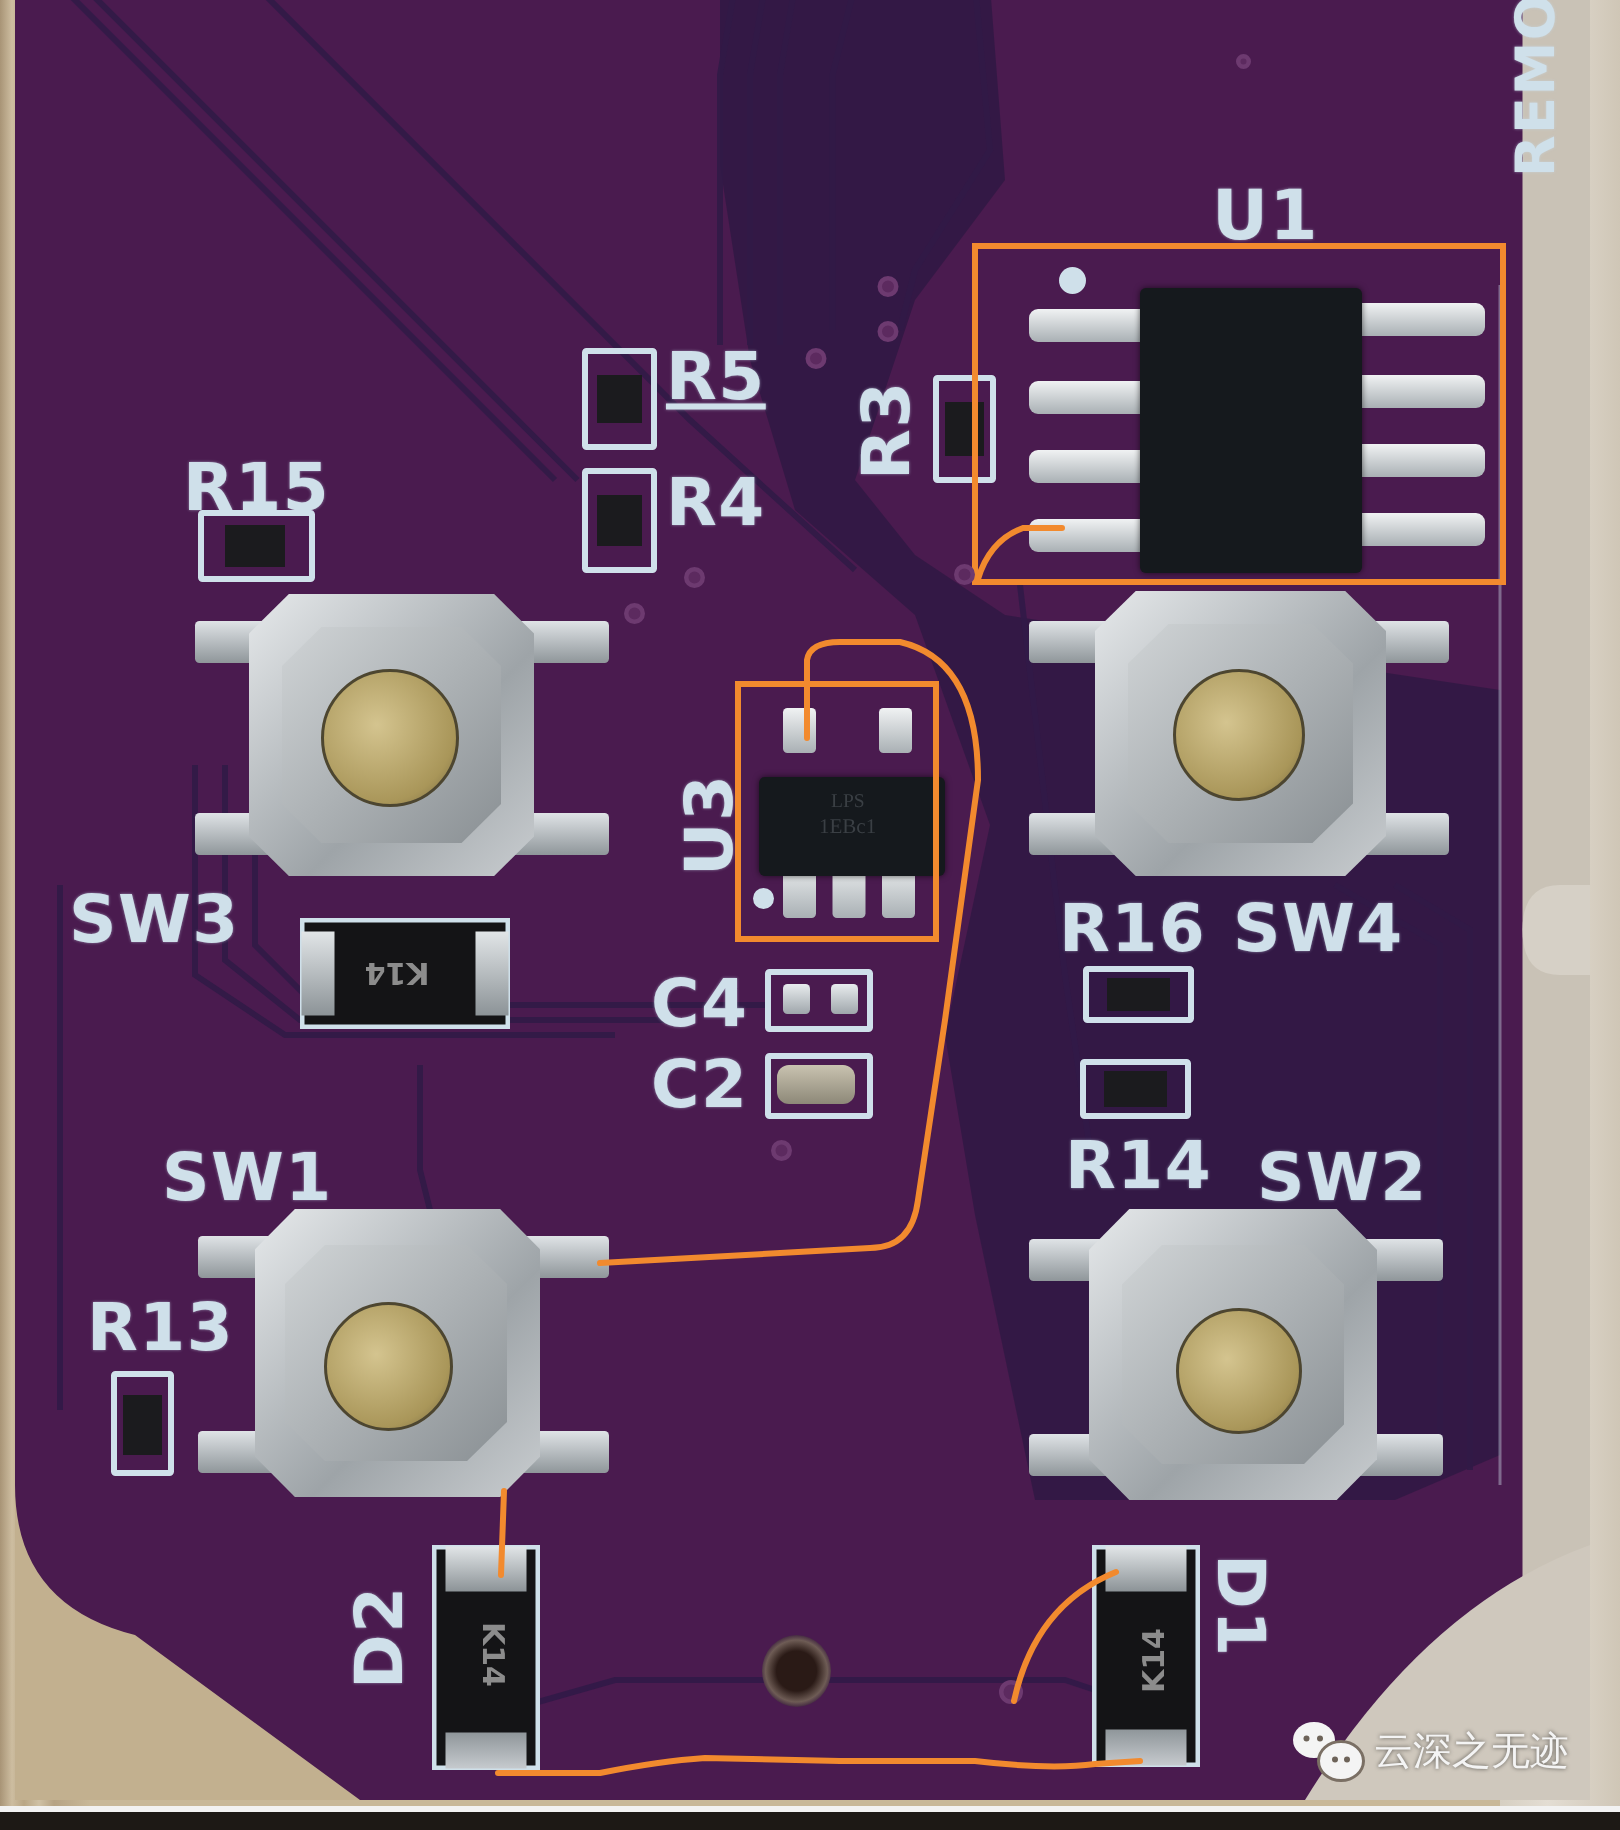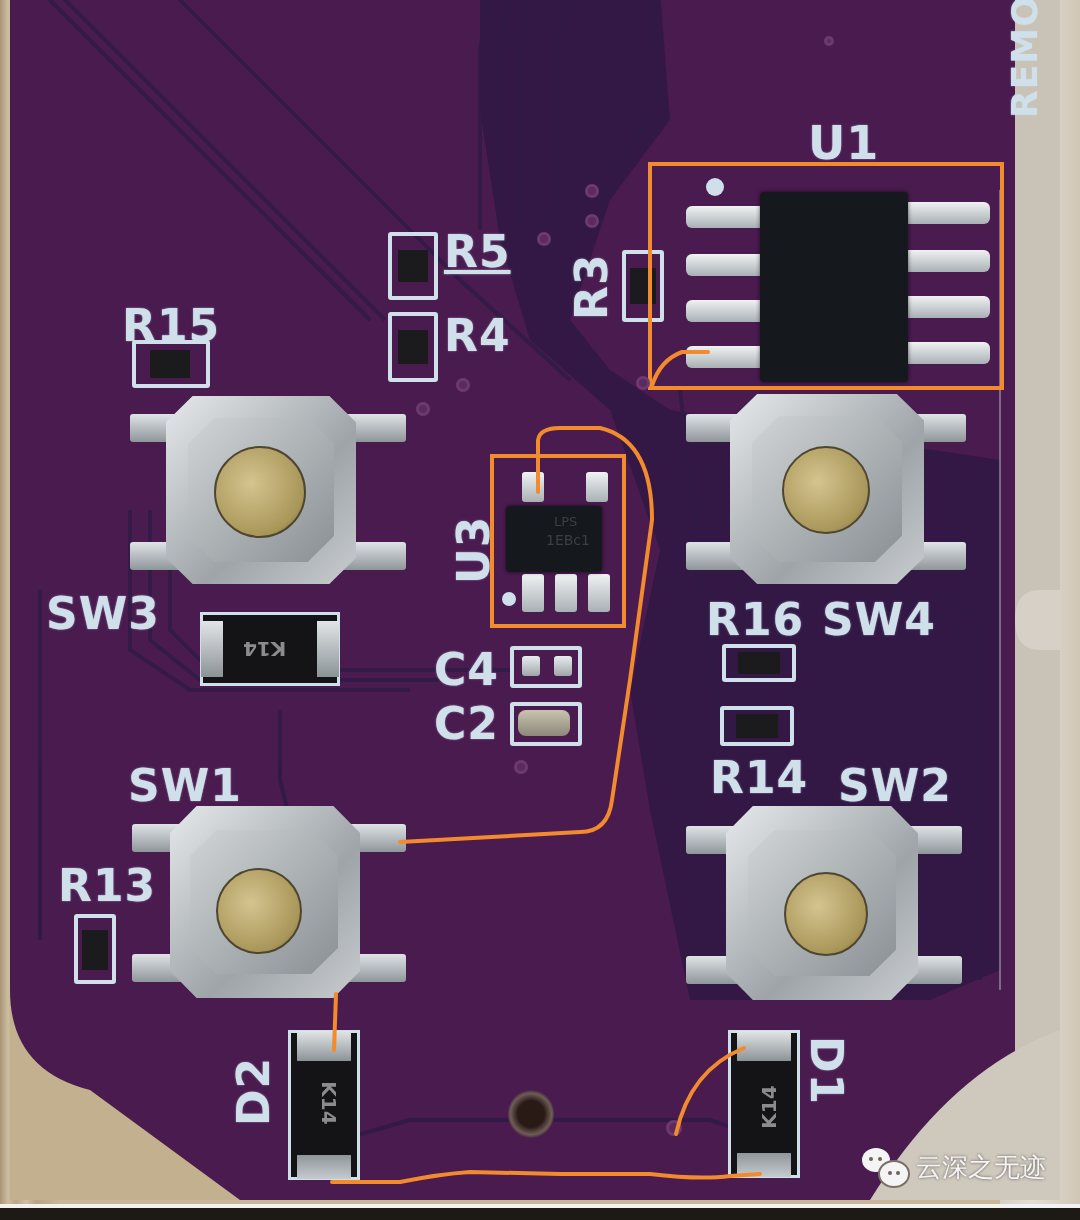--- a/index.html
+++ b/index.html
@@ -82,21 +82,21 @@
 <div class="silk big" style="left:566px;top:320px;transform:rotate(-90deg);transform-origin:left top;">R3</div>
 <div class="silk big" style="left:122px;top:300px;">R15</div>
 <div class="silk big" style="left:46px;top:588px;">SW3</div>
 <div class="silk big" style="left:448px;top:584px;transform:rotate(-90deg);transform-origin:left top;">U3</div>
 <div class="silk big" style="left:434px;top:644px;">C4</div>
 <div class="silk big" style="left:434px;top:698px;">C2</div>
 <div class="silk big" style="left:706px;top:594px;">R16</div>
 <div class="silk big" style="left:822px;top:594px;">SW4</div>
 <div class="silk big" style="left:710px;top:752px;">R14</div>
 <div class="silk big" style="left:838px;top:760px;">SW2</div>
-<div class="silk big" style="left:128px;top:760px;">SW1</div>
+<div class="silk big" style="left:108px;top:760px;">SW1</div>
 <div class="silk big" style="left:58px;top:860px;">R13</div>
 <div class="silk big" style="left:228px;top:1126px;transform:rotate(-90deg);transform-origin:left top;">D2</div>
 <div class="silk big" style="left:852px;top:1036px;transform:rotate(90deg);transform-origin:left top;">D1</div>
 
 <div>
   <div class="res-outline" style="left:388px;top:232px;width:50px;height:68px;"></div>
   <div class="res-body" style="left:398px;top:250px;width:30px;height:32px;"></div>
 </div>
 <div>
   <div class="res-outline" style="left:388px;top:312px;width:50px;height:70px;"></div>
@@ -145,21 +145,21 @@
   <div class="ic" style="left:760px;top:192px;width:148px;height:190px;"></div>
 </div>
 <div class="orange-box" style="left:648px;top:162px;width:356px;height:228px;"></div>
 
 <div>
   <div class="ic-pin" style="left:522px;top:472px;width:22px;height:30px;border-radius:3px;"></div>
   <div class="ic-pin" style="left:586px;top:472px;width:22px;height:30px;border-radius:3px;"></div>
   <div class="ic-pin" style="left:522px;top:574px;width:22px;height:38px;border-radius:3px;"></div>
   <div class="ic-pin" style="left:555px;top:574px;width:22px;height:38px;border-radius:3px;"></div>
   <div class="ic-pin" style="left:588px;top:574px;width:22px;height:38px;border-radius:3px;"></div>
-  <div class="ic" style="left:506px;top:506px;width:96px;height:66px;">
+  <div class="ic" style="left:506px;top:518px;width:124px;height:66px;font-family:Liberation Serif, serif;">
     <div style="position:absolute;left:48px;top:8px;color:#3a3f44;font-size:13px;">LPS</div>
     <div style="position:absolute;left:40px;top:26px;color:#3a3f44;font-size:14px;">1EBc1</div>
   </div>
   <div class="dot" style="left:502px;top:592px;width:14px;height:14px;"></div>
 </div>
 <div class="orange-box" style="left:490px;top:454px;width:136px;height:174px;"></div>
 
 <div class="switch" style="left:130px;top:392px;width:276px;height:196px;">
   <div class="leg" style="left:0;top:22px;width:276px;"></div>
   <div class="leg" style="left:0;top:150px;width:276px;"></div>

